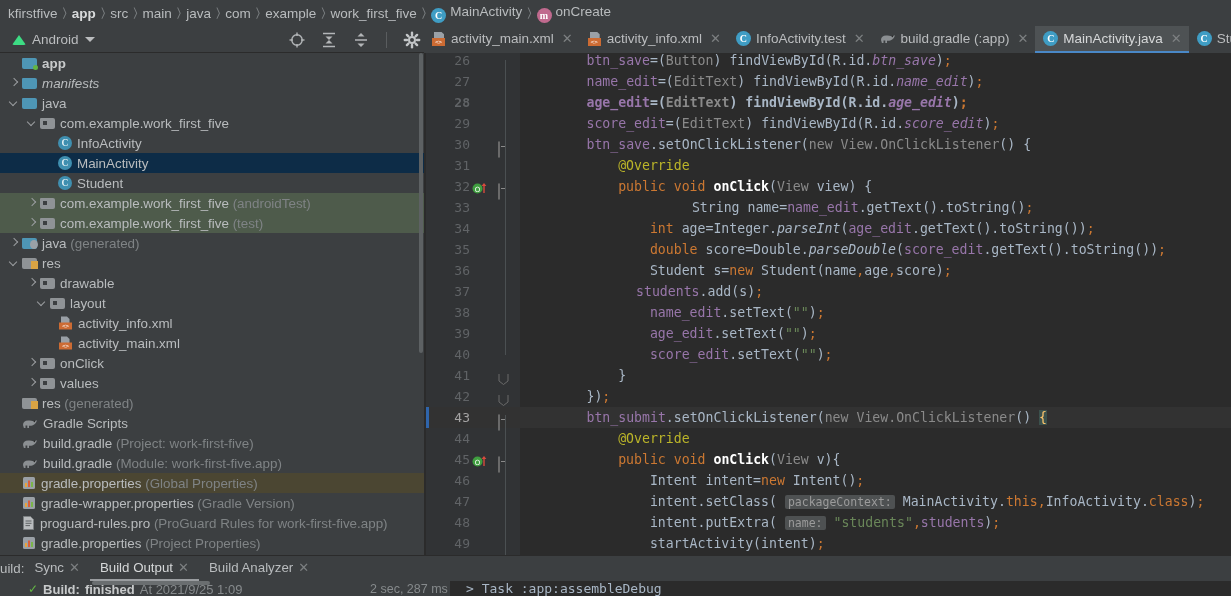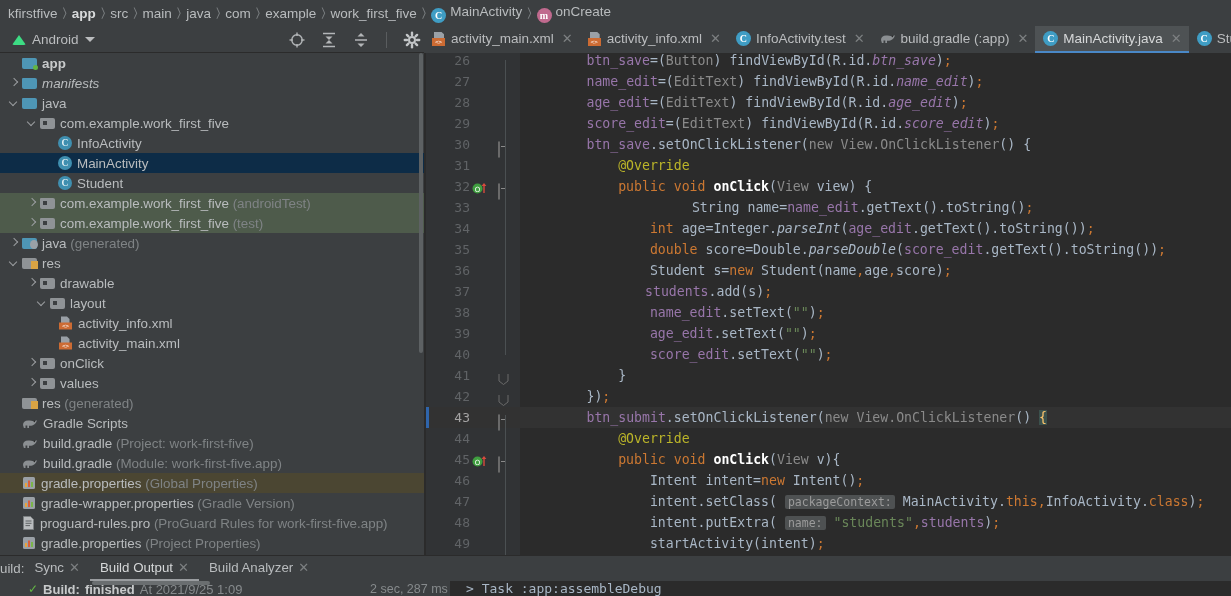--- a/index.html
+++ b/index.html
@@ -574,35 +574,35 @@
   <div id="tree-scrollbar"></div>
 </div>
 <div id="panel-divider"></div>
 
 <div id="editor">
   <div id="gutter"></div>
   <div id="fold-strip"></div>
   <div id="code-lines">
       <div class="cline" style="top: -3px;"><span class="lnum">26</span><span class="ctext" style="left: 160.44px;"><span class="f">btn_save</span><span class="t">=(</span><span class="ty">Button</span><span class="t">) </span><span class="m">findViewById</span><span class="t">(R.id.</span><span class="fi">btn_save</span><span class="t">)</span><span class="p">;</span></span></div>
       <div class="cline" style="top: 18px;"><span class="lnum">27</span><span class="ctext" style="left: 160.44px;"><span class="f">name_edit</span><span class="t">=(</span><span class="ty">EditText</span><span class="t">) </span><span class="m">findViewById</span><span class="t">(R.id.</span><span class="fi">name_edit</span><span class="t">)</span><span class="p">;</span></span></div>
-      <div class="cline" style="top: 39px;"><span class="lnum">28</span><span class="ctext" style="left: 160.44px;"><span class="f">age_edit</span><span class="t">=(</span><span class="ty">EditText</span><span class="t">) </span><span class="m">findViewById</span><span class="t">(R.id.</span><span class="fi">age_edit</span><span class="t">)</span><span class="p">;</span></span></div>
+      <div class="cline" style="top: 39px; font-weight: bold;"><span class="lnum">28</span><span class="ctext" style="left: 160.44px;"><span class="f">age_edit</span><span class="t">=(</span><span class="ty">EditText</span><span class="t">) </span><span class="m">findViewById</span><span class="t">(R.id.</span><span class="fi">age_edit</span><span class="t">)</span><span class="p">;</span></span></div>
       <div class="cline" style="top: 60px;"><span class="lnum">29</span><span class="ctext" style="left: 160.44px;"><span class="f">score_edit</span><span class="t">=(</span><span class="ty">EditText</span><span class="t">) </span><span class="m">findViewById</span><span class="t">(R.id.</span><span class="fi">score_edit</span><span class="t">)</span><span class="p">;</span></span></div>
       <div class="cline" style="top: 81px;"><span class="lnum">30</span><span class="fold"><span class="fold-box"></span></span><span class="ctext" style="left: 160.44px;"><span class="f">btn_save</span><span class="t">.</span><span class="m">setOnClickListener</span><span class="t">(</span><span class="ty">new </span><span class="ty">View.OnClickListener</span><span class="t">() {</span></span></div>
       <div class="cline" style="top: 102px;"><span class="lnum">31</span><span class="ctext" style="left: 192.16px;"><span class="an">@Override</span></span></div>
       <div class="cline" style="top: 123px;"><span class="lnum">32</span><span class="override-marker"><svg viewBox="0 0 16 14" width="16" height="14">
             <circle cx="5.5" cy="7.5" r="5" fill="#3f9e3f"></circle>
             <text x="5.5" y="10.5" font-size="7" fill="#ffffff" text-anchor="middle" font-family="DejaVu Sans, sans-serif">O</text>
             <line x1="12" y1="3" x2="12" y2="12" stroke="#d84b3d" stroke-width="1.4"></line>
             <path d="M12 2 L14.4 5 L9.6 5 Z" fill="#d84b3d"></path>
           </svg></span><span class="fold"><span class="fold-box"></span></span><span class="ctext" style="left: 192.16px;"><span class="k">public </span><span class="k">void </span><span class="mb">onClick</span><span class="t">(</span><span class="ty">View</span><span class="t"> view) {</span></span></div>
       <div class="cline" style="top: 144px;"><span class="lnum">33</span><span class="ctext" style="left: 223.88px; margin-left: 42px;"><span class="t">String</span><span class="t"> name=</span><span class="f">name_edit</span><span class="t">.</span><span class="m">getText</span><span class="t">().</span><span class="m">toString</span><span class="t">()</span><span class="p">;</span></span></div>
       <div class="cline" style="top: 165px;"><span class="lnum">34</span><span class="ctext" style="left: 223.88px;"><span class="k">int </span><span class="t">age=Integer.</span><span class="mi">parseInt</span><span class="t">(</span><span class="f">age_edit</span><span class="t">.</span><span class="m">getText</span><span class="t">().</span><span class="m">toString</span><span class="t">())</span><span class="p">;</span></span></div>
       <div class="cline" style="top: 186px;"><span class="lnum">35</span><span class="ctext" style="left: 223.88px;"><span class="k">double </span><span class="t">score=Double.</span><span class="mi">parseDouble</span><span class="t">(</span><span class="f">score_edit</span><span class="t">.</span><span class="m">getText</span><span class="t">().</span><span class="m">toString</span><span class="t">())</span><span class="p">;</span></span></div>
       <div class="cline" style="top: 207px;"><span class="lnum">36</span><span class="ctext" style="left: 223.88px;"><span class="t">Student</span><span class="t"> s=</span><span class="k">new </span><span class="t">Student</span><span class="t">(name</span><span class="p">,</span><span class="t">age</span><span class="p">,</span><span class="t">score)</span><span class="p">;</span></span></div>
-      <div class="cline" style="top: 228px;"><span class="lnum">37</span><span class="ctext" style="left: 219px;"><span class="f">students</span><span class="t">.</span><span class="m">add</span><span class="t">(s)</span><span class="p">;</span></span></div>
+      <div class="cline" style="top: 228px;"><span class="lnum">37</span><span class="ctext" style="left: 210px;"><span class="f">students</span><span class="t">.</span><span class="m">add</span><span class="t">(s)</span><span class="p">;</span></span></div>
       <div class="cline" style="top: 249px;"><span class="lnum">38</span><span class="ctext" style="left: 223.88px;"><span class="f">name_edit</span><span class="t">.</span><span class="m">setText</span><span class="t">(</span><span class="s">""</span><span class="t">)</span><span class="p">;</span></span></div>
       <div class="cline" style="top: 270px;"><span class="lnum">39</span><span class="ctext" style="left: 223.88px;"><span class="f">age_edit</span><span class="t">.</span><span class="m">setText</span><span class="t">(</span><span class="s">""</span><span class="t">)</span><span class="p">;</span></span></div>
       <div class="cline" style="top: 291px;"><span class="lnum">40</span><span class="ctext" style="left: 223.88px;"><span class="f">score_edit</span><span class="t">.</span><span class="m">setText</span><span class="t">(</span><span class="s">""</span><span class="t">)</span><span class="p">;</span></span></div>
       <div class="cline" style="top: 312px;"><span class="lnum">41</span><span class="fold"><svg viewBox="0 0 11 11" width="11" height="11">
             <path d="M1 0 L1 7 L5.5 10.5 L10 7 L10 0" fill="none" stroke="#6a6a6a" stroke-width="1"></path>
           </svg></span><span class="ctext" style="left: 192.16px;"><span class="t">}</span></span></div>
       <div class="cline" style="top: 333px;"><span class="lnum">42</span><span class="fold"><svg viewBox="0 0 11 11" width="11" height="11">
             <path d="M1 0 L1 7 L5.5 10.5 L10 7 L10 0" fill="none" stroke="#6a6a6a" stroke-width="1"></path>
           </svg></span><span class="ctext" style="left: 160.44px;"><span class="t">})</span><span class="p">;</span></span></div>
       <div class="cline current" style="top: 354px;"><span class="caret-line-left"></span><span class="lnum">43</span><span class="fold"><span class="fold-box"></span></span><span class="ctext" style="left: 160.44px;"><span class="f">btn_submit</span><span class="t">.</span><span class="m">setOnClickListener</span><span class="t">(</span><span class="ty">new </span><span class="ty">View.OnClickListener</span><span class="t">() </span><span class="brace-hl">{</span></span></div>

